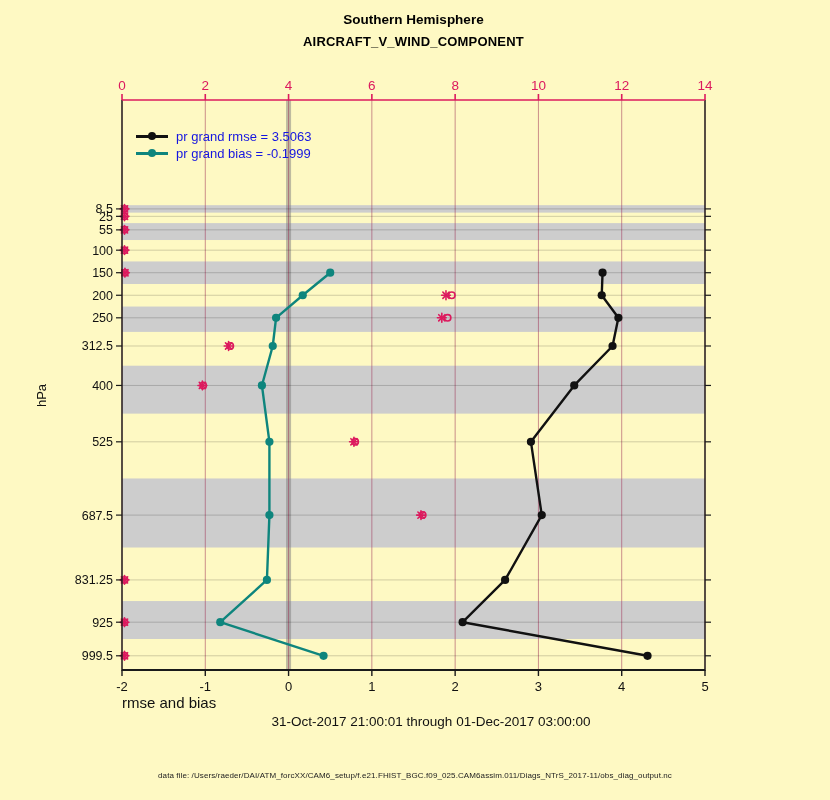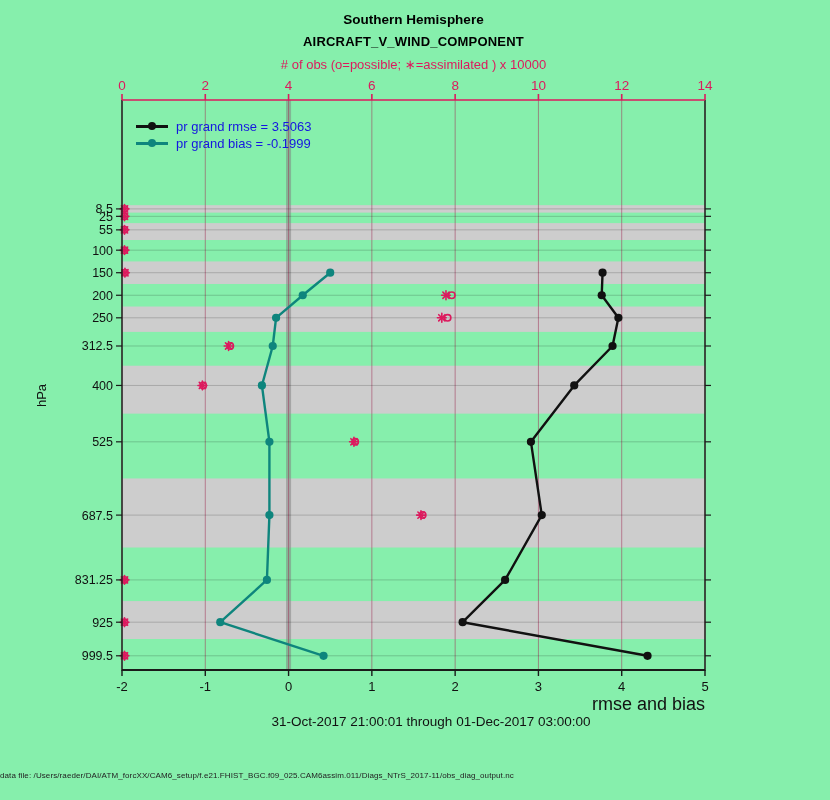--- a/index.html
+++ b/index.html
@@ -1,40 +1,39 @@
 <!DOCTYPE html>
 <html><head>
 <meta charset="utf-8">
 <style>
   html,body{margin:0;padding:0;background:#ffffff;}
   body{font-family:"Liberation Sans","DejaVu Sans",sans-serif;}
-  #page{position:relative;width:830px;height:800px;background:#86efac;overflow:hidden;}
+  #page{position:relative;width:830px;height:800px;background:#fef9c3;overflow:hidden;}
   .titleblock{position:absolute;left:122px;width:583px;text-align:center;color:#000;}
   #title1{top:12px;font-size:13.5px;font-weight:bold;}
   #title2{top:34px;font-size:13px;font-weight:bold;letter-spacing:.2px;}
   #obslabel{top:57px;font-size:13px;font-weight:500;color:#dc1a5e;}
   #plot-svg{position:absolute;left:0;top:0;}
-  #legend{position:absolute;left:136px;top:118px;}
+  #legend{position:absolute;left:136px;top:128px;}
   .legend-row{display:flex;align-items:center;height:17px;}
   .legend-line{position:relative;width:32px;height:2.4px;margin-right:8px;}
   .legend-line .dot{position:absolute;left:50%;top:50%;width:8px;height:8px;border-radius:50%;transform:translate(-50%,-50%);}
   .legend-label{font-size:13px;color:#1515e0;white-space:pre;}
   #ylabel{position:absolute;left:30px;top:388px;font-size:13px;color:#111;transform:rotate(-90deg);transform-origin:center;}
-  #xlabel{position:absolute;left:122px;width:583px;top:694px;text-align:right;font-size:18px;color:#111;}
+  #xlabel{position:absolute;left:122px;width:583px;top:694px;text-align:left;font-size:15px;color:#111;}
   #daterange{position:absolute;left:16px;width:830px;top:714px;text-align:center;font-size:13.5px;color:#111;}
-  #datafile{position:absolute;left:0;width:830px;top:771px;text-align:left;font-size:8px;color:#222;letter-spacing:.1px;}
+  #datafile{position:absolute;left:0;width:830px;top:771px;text-align:center;font-size:8px;color:#222;letter-spacing:.1px;}
 </style>
 </head>
 <body>
 
 <div id="page">
 
   <div class="titleblock" id="title1">Southern Hemisphere</div>
   <div class="titleblock" id="title2">AIRCRAFT_V_WIND_COMPONENT</div>
-  <div class="titleblock" id="obslabel"># of obs (o=possible; ∗=assimilated ) x 10000</div>
 
   <svg id="plot-svg" width="830" height="800" viewBox="0 0 830 800">
       <rect x="122" y="205.18393987341773" width="583" height="7.44066455696202" fill="#cdcdcd"></rect>
       <rect x="122" y="223.10917721518987" width="583" height="16.910601265822777" fill="#cdcdcd"></rect>
       <rect x="122" y="261.4398734177215" width="583" height="22.547468354430407" fill="#cdcdcd"></rect>
       <rect x="122" y="306.5348101265823" width="583" height="25.365901898734194" fill="#cdcdcd"></rect>
       <rect x="122" y="365.721914556962" width="583" height="47.913370253164544" fill="#cdcdcd"></rect>
       <rect x="122" y="478.4592563291139" width="583" height="69.05162183544309" fill="#cdcdcd"></rect>
       <rect x="122" y="601.0611155063291" width="583" height="37.9361155063292" fill="#cdcdcd"></rect>
       <line x1="288.57142857142856" y1="100" x2="288.57142857142856" y2="670" stroke="rgba(125,125,125,0.5)" stroke-width="5"></line>

